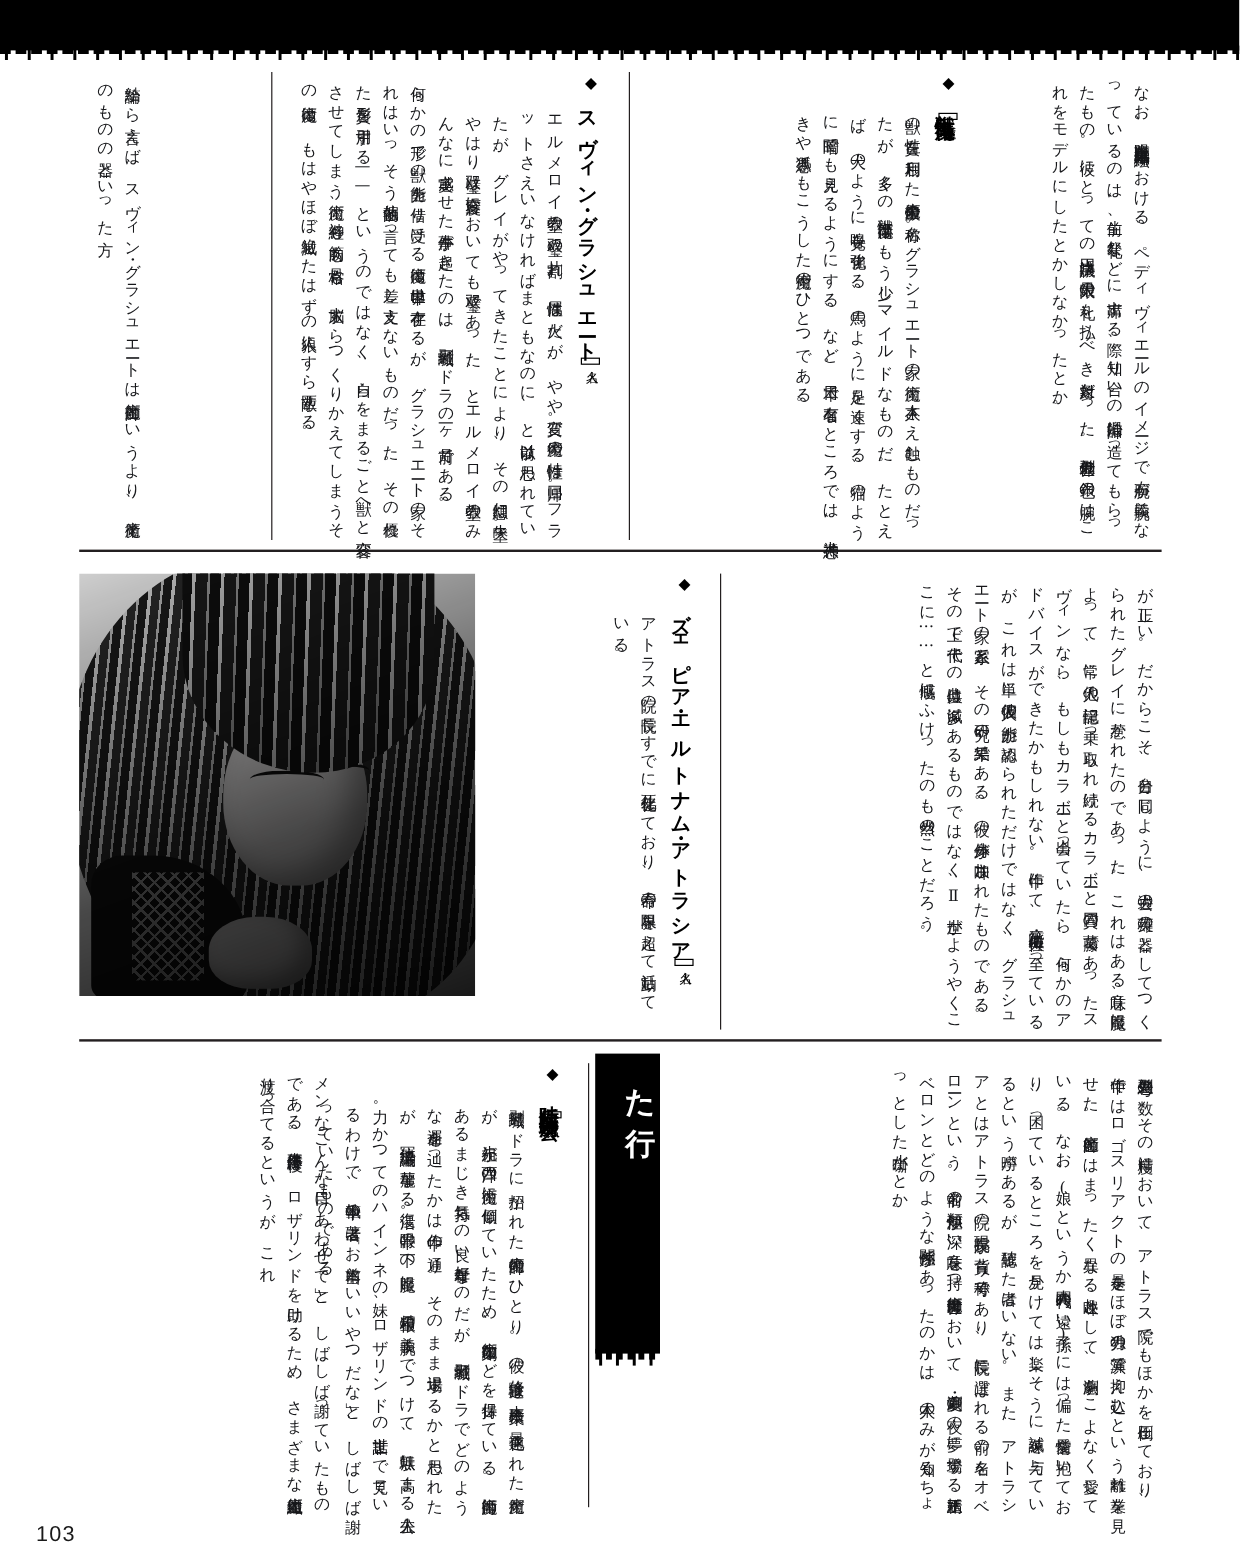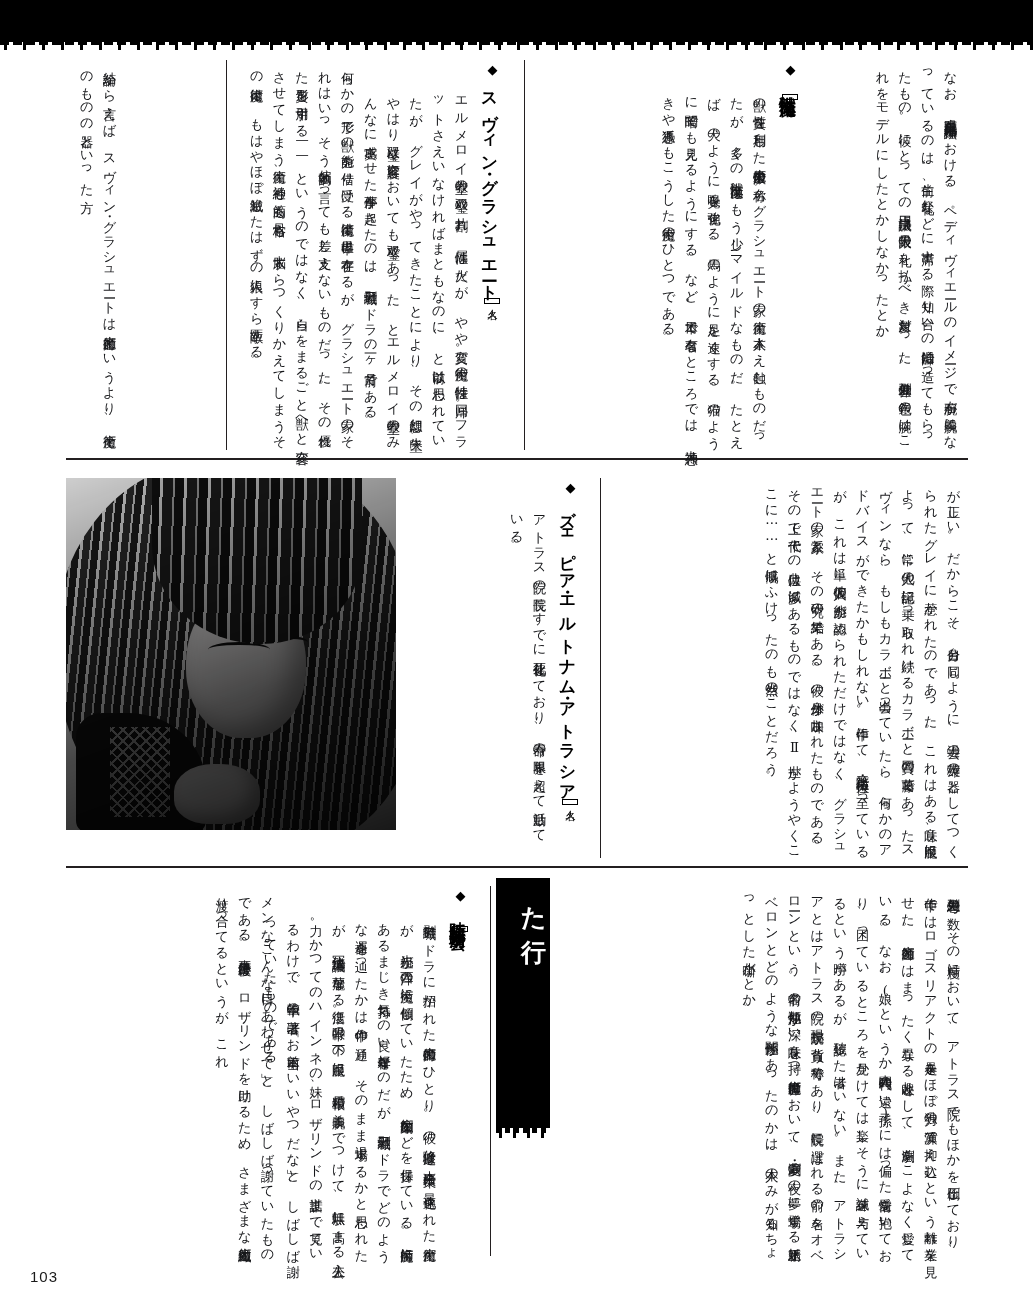--- a/index.html
+++ b/index.html
@@ -224,21 +224,21 @@
     background-size: 9px 9px, 14px 14px;
     background-repeat: repeat-x;
   }
 
   
   .folio {
     position: absolute;
     left: 30px;
     top: 1268px;
     font-family: "Liberation Sans", sans-serif;
-    font-size: 15px;
+    font-size: 18px;
     color: #1a1a1a;
     letter-spacing: 1px;
   }
 </style>
 </head>
 <body>
 
 <div class="page">
 
   <div class="top-band"></div>

